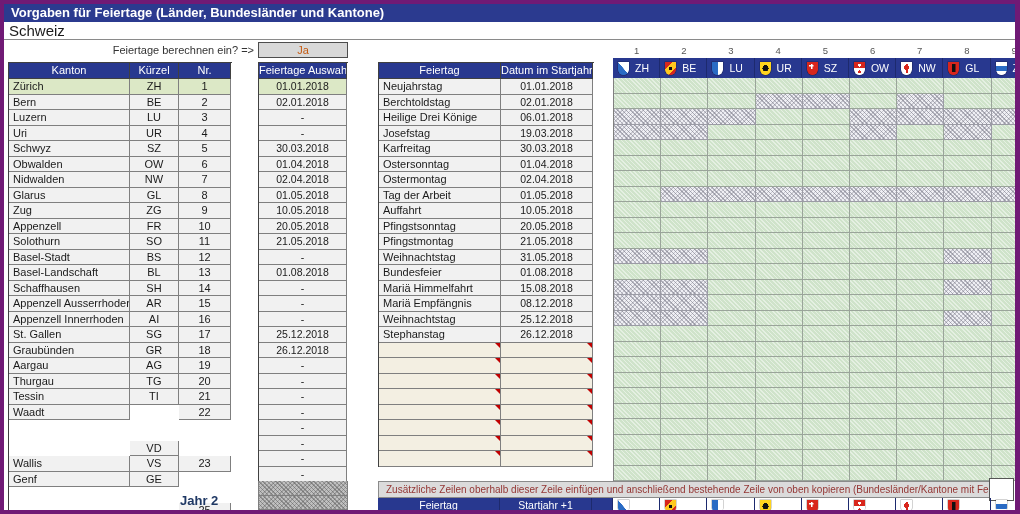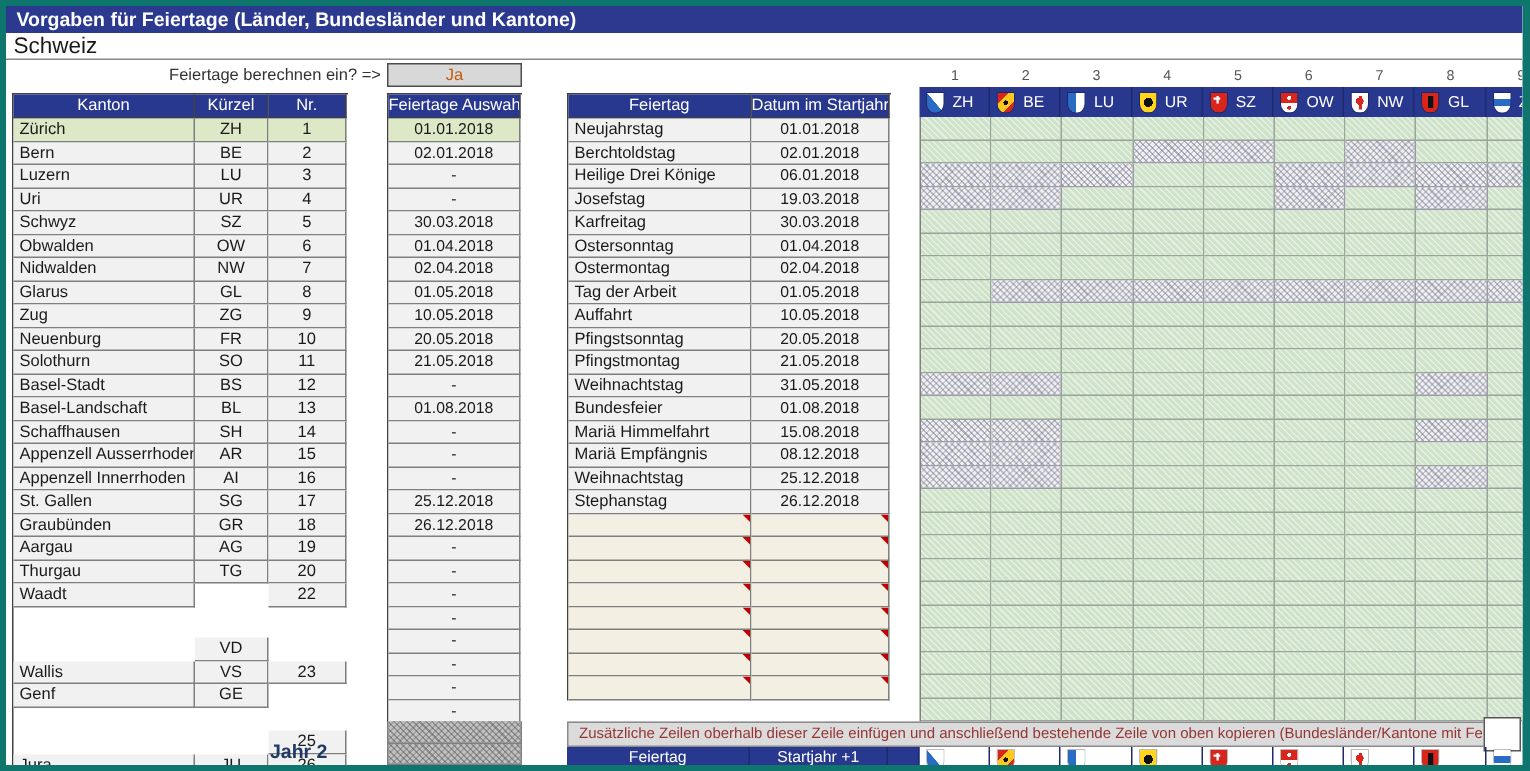--- a/index.html
+++ b/index.html
@@ -1,16 +1,16 @@
 <!DOCTYPE html>
 <html><head>
 <meta charset="utf-8">
 <style>
   html,body{margin:0;padding:0;background:#e8e8e8;}
-  #canvas{position:relative;width:1020px;height:514px;background:#0f766e;font-family:"Liberation Sans",sans-serif;}
+  #canvas{position:relative;width:1020px;height:514px;background:#701a75;font-family:"Liberation Sans",sans-serif;}
   #sheet{position:absolute;left:4px;top:4px;width:1011px;height:506px;background:#fff;overflow:hidden;}
   .abs{position:absolute;}
   
   #titlebar{left:0;top:0;width:1011px;height:18px;background:#2B3A8F;color:#fff;font-weight:bold;font-size:13px;line-height:18px;padding-left:7px;box-sizing:border-box;}
   #countryrow{left:0;top:18px;width:1011px;height:18px;background:#fff;border-bottom:1px solid #8a8a8a;color:#1a1a1a;font-size:15px;line-height:18px;padding-left:5px;box-sizing:border-box;}
   #computelabel{left:60px;top:39px;width:190px;height:15px;font-size:11px;color:#333;text-align:right;line-height:15px;}
   #jacell{left:254px;top:38px;width:90px;height:16px;background:#D8D8D8;border:1px solid #4d4d4d;box-sizing:border-box;color:#C55A11;font-size:11px;text-align:center;line-height:14px;}
   
   .tbl{box-sizing:border-box;border-left:1px solid #404040;border-top:1px solid #404040;}
   .trow{display:flex;}
@@ -112,21 +112,21 @@
             <div class="tcell namecell rowbg" style="width: 121px; height: 15.5px;">Glarus</div>
             <div class="tcell ctr rowbg" style="width: 49px; height: 15.5px;">GL</div>
             <div class="tcell ctr rowbg" style="width: 52px; height: 15.5px;">8</div>
           </div>
           <div class="trow">
             <div class="tcell namecell rowbg" style="width: 121px; height: 15.5px;">Zug</div>
             <div class="tcell ctr rowbg" style="width: 49px; height: 15.5px;">ZG</div>
             <div class="tcell ctr rowbg" style="width: 52px; height: 15.5px;">9</div>
           </div>
           <div class="trow">
-            <div class="tcell namecell rowbg" style="width: 121px; height: 15.5px;">Neuenburg</div>
+            <div class="tcell namecell rowbg" style="width: 121px; height: 15.5px;">Appenzell</div>
             <div class="tcell ctr rowbg" style="width: 49px; height: 15.5px;">FR</div>
             <div class="tcell ctr rowbg" style="width: 52px; height: 15.5px;">10</div>
           </div>
           <div class="trow">
             <div class="tcell namecell rowbg" style="width: 121px; height: 15.5px;">Solothurn</div>
             <div class="tcell ctr rowbg" style="width: 49px; height: 15.5px;">SO</div>
             <div class="tcell ctr rowbg" style="width: 52px; height: 15.5px;">11</div>
           </div>
           <div class="trow">
             <div class="tcell namecell rowbg" style="width: 121px; height: 15.5px;">Basel-Stadt</div>
@@ -165,20 +165,25 @@
           </div>
           <div class="trow">
             <div class="tcell namecell rowbg" style="width: 121px; height: 15.5px;">Aargau</div>
             <div class="tcell ctr rowbg" style="width: 49px; height: 15.5px;">AG</div>
             <div class="tcell ctr rowbg" style="width: 52px; height: 15.5px;">19</div>
           </div>
           <div class="trow">
             <div class="tcell namecell rowbg" style="width: 121px; height: 15.5px;">Thurgau</div>
             <div class="tcell ctr rowbg" style="width: 49px; height: 15.5px;">TG</div>
             <div class="tcell ctr rowbg" style="width: 52px; height: 15.5px;">20</div>
+          </div>
+          <div class="trow">
+            <div class="tcell namecell rowbg" style="width: 121px; height: 15.5px;">Tessin</div>
+            <div class="tcell ctr rowbg" style="width: 49px; height: 15.5px;">TI</div>
+            <div class="tcell ctr rowbg" style="width: 52px; height: 15.5px;">21</div>
           </div>
           <div class="trow">
             <div class="tcell namecell rowbg" style="width: 121px; height: 15.5px;">Waadt</div>
             <div class="tcell ctr rowbg" style="width: 49px; height: 15.5px; margin-top: 36px;">VD</div>
             <div class="tcell ctr rowbg" style="width: 52px; height: 15.5px;">22</div>
           </div>
           <div class="trow">
             <div class="tcell namecell rowbg" style="width: 121px; height: 15.5px;">Wallis</div>
             <div class="tcell ctr rowbg" style="width: 49px; height: 15.5px;">VS</div>
             <div class="tcell ctr rowbg" style="width: 52px; height: 15.5px;">23</div>

